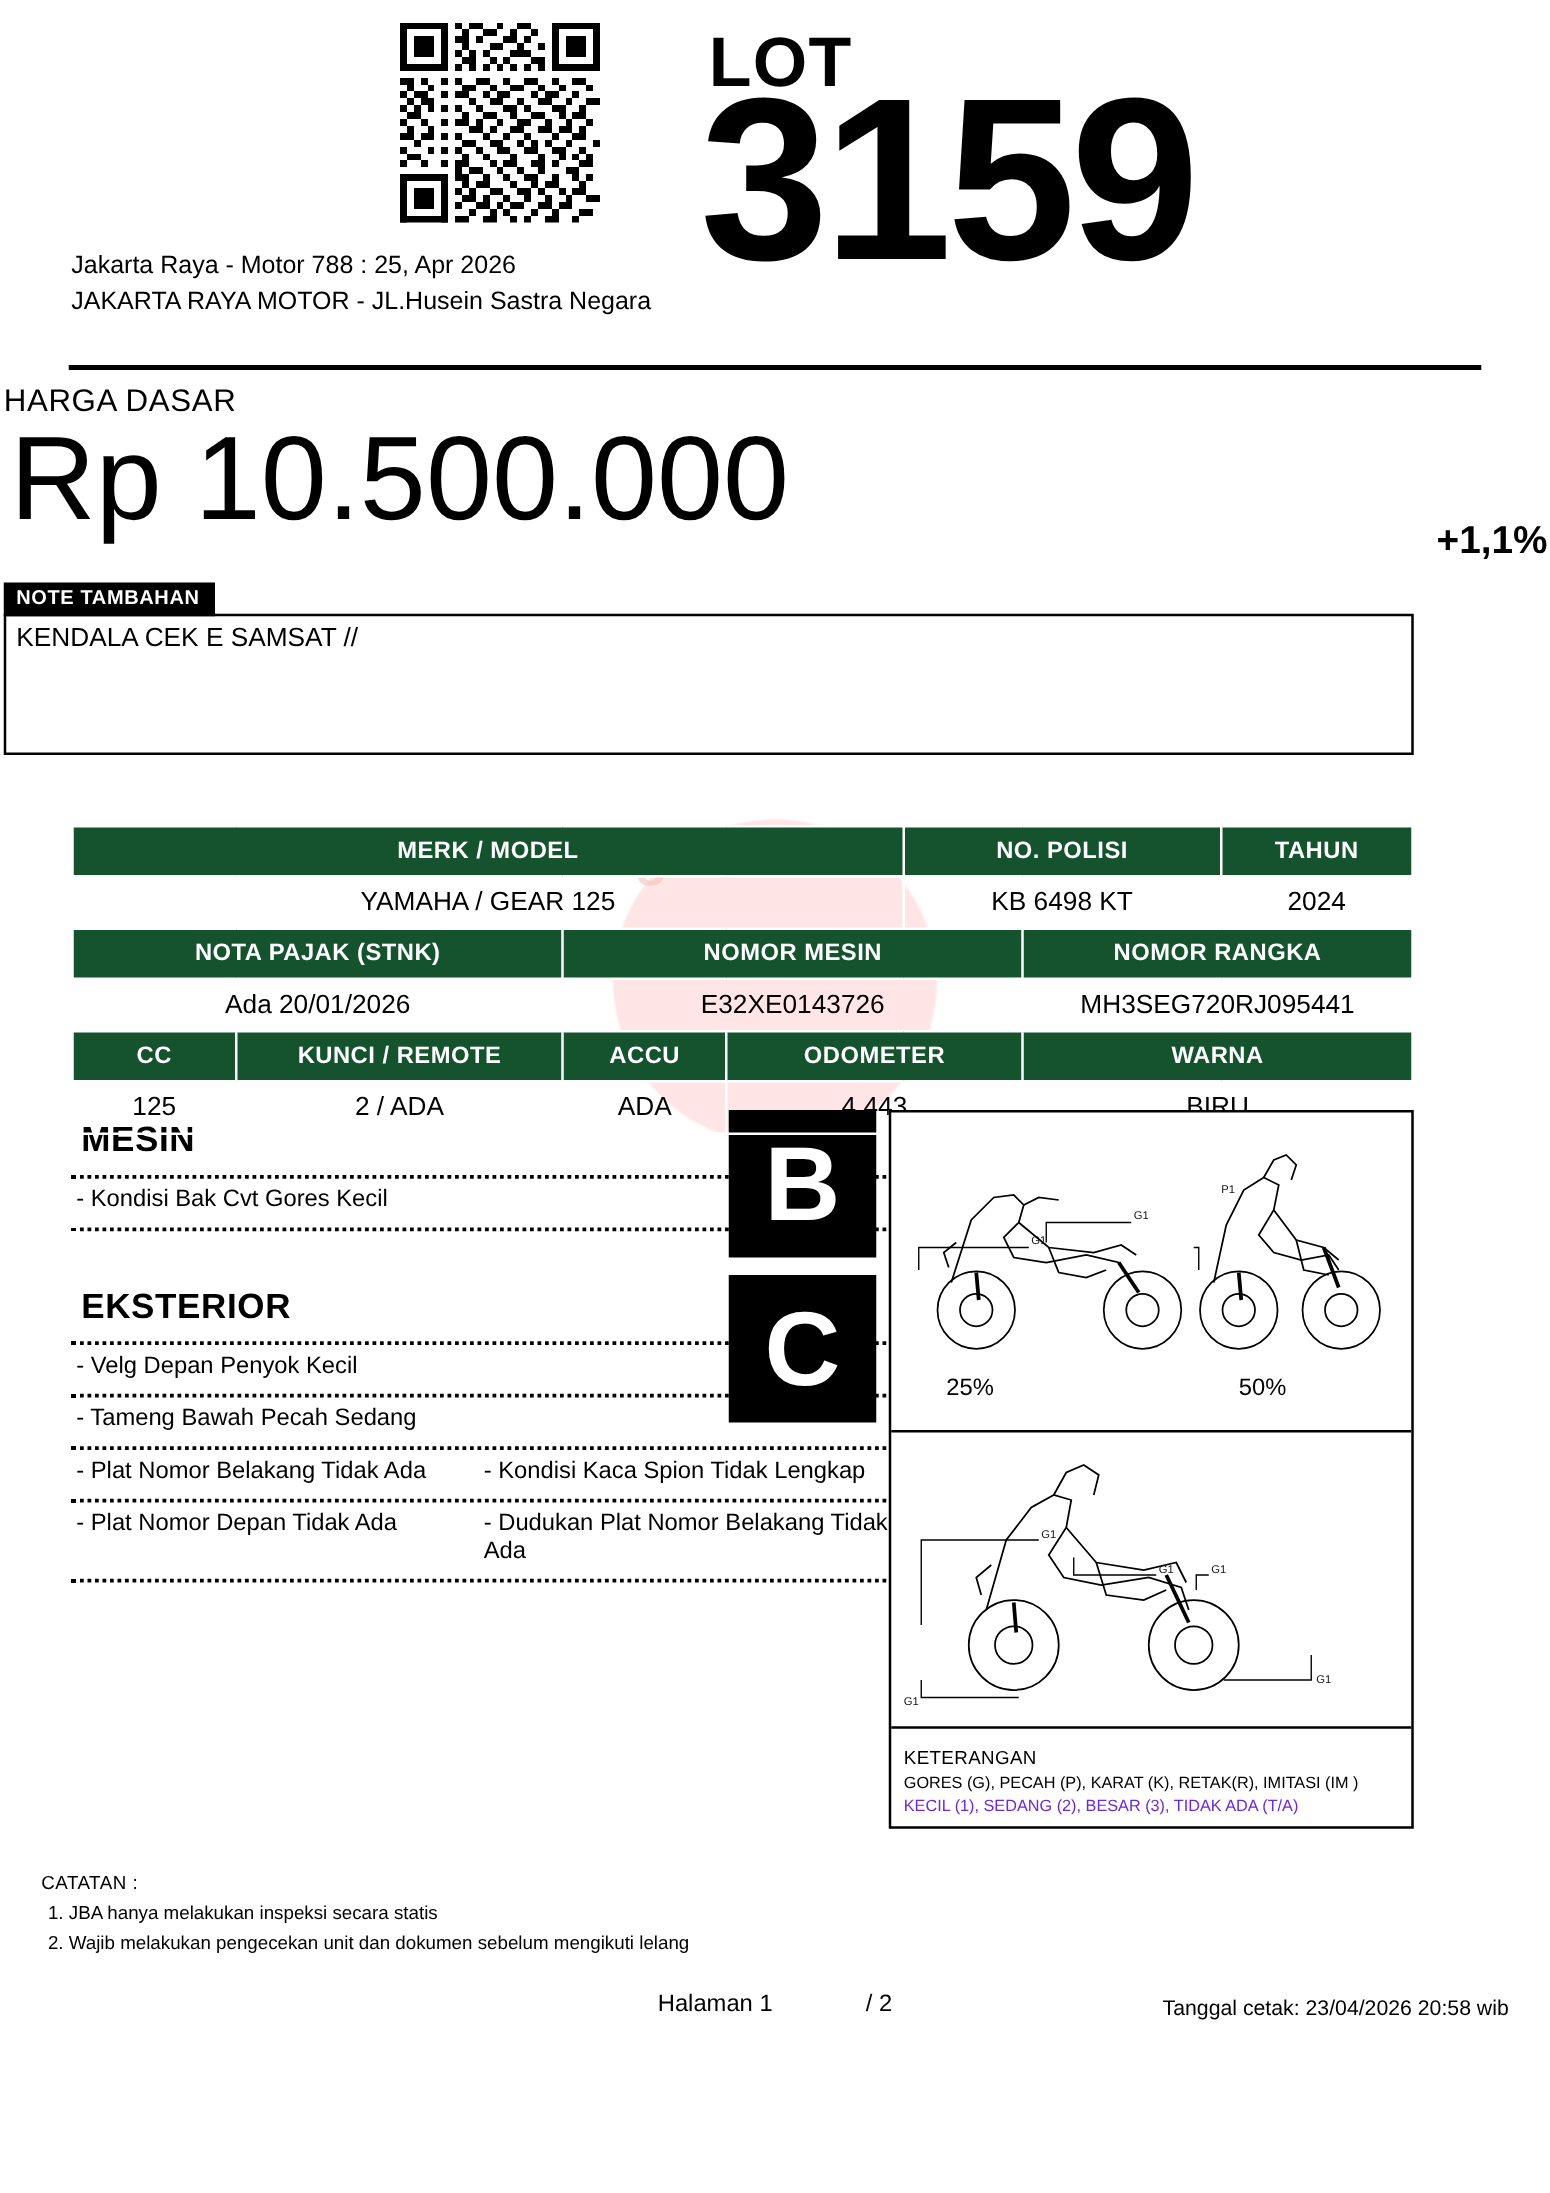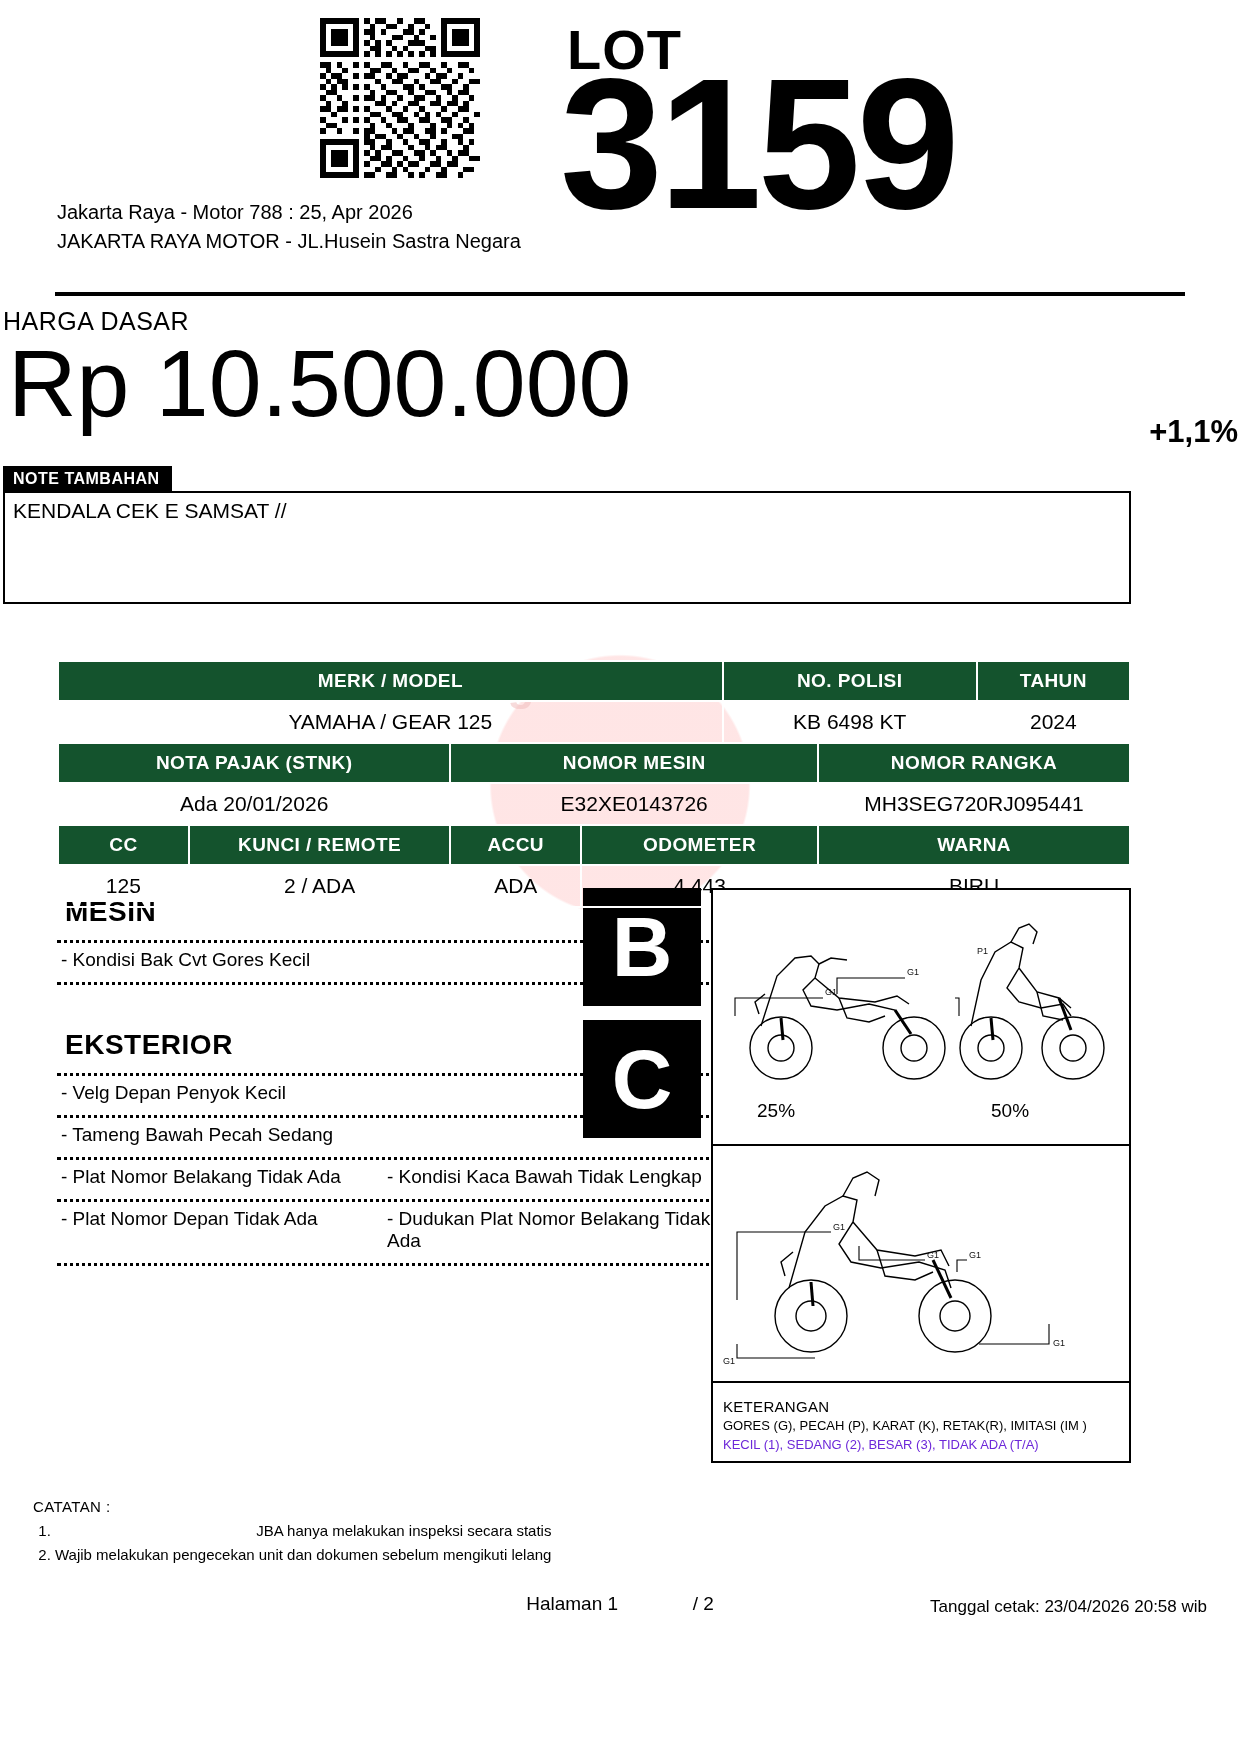--- a/index.html
+++ b/index.html
@@ -259,21 +259,21 @@
 
   
   .catatan {
     position: absolute;
     left: 33px;
     top: 1495px;
     font-size: 15px;
     line-height: 1.6;
   }
   .catatan .t { font-weight: normal; letter-spacing: 0.4px; }
-  .catatan ol { margin: 0; padding-left: 22px; text-align: right; }
+  .catatan ol { margin: 0; padding-left: 22px; }
   .halaman {
     position: absolute;
     left: 0; right: 0;
     top: 1593px;
     text-align: center;
     font-size: 19px;
   }
   .halaman .sep { display:inline-block; width: 64px; }
   .tanggal {
     position: absolute;
@@ -603,21 +603,21 @@
       <div class="col"></div>
     </div>
     <div class="dotline"></div>
     <div class="item-row">
       <div class="col">- Tameng Bawah Pecah Sedang</div>
       <div class="col"></div>
     </div>
     <div class="dotline"></div>
     <div class="item-row">
       <div class="col">- Plat Nomor Belakang Tidak Ada</div>
-      <div class="col">- Kondisi Kaca Bawah Tidak Lengkap</div>
+      <div class="col">- Kondisi Kaca Spion Tidak Lengkap</div>
     </div>
     <div class="dotline"></div>
     <div class="item-row">
       <div class="col">- Plat Nomor Depan Tidak Ada</div>
       <div class="col">- Dudukan Plat Nomor Belakang Tidak Ada</div>
     </div>
     <div class="dotline"></div>
   </div>
 
   <div class="grade grade-mesin">B</div>

